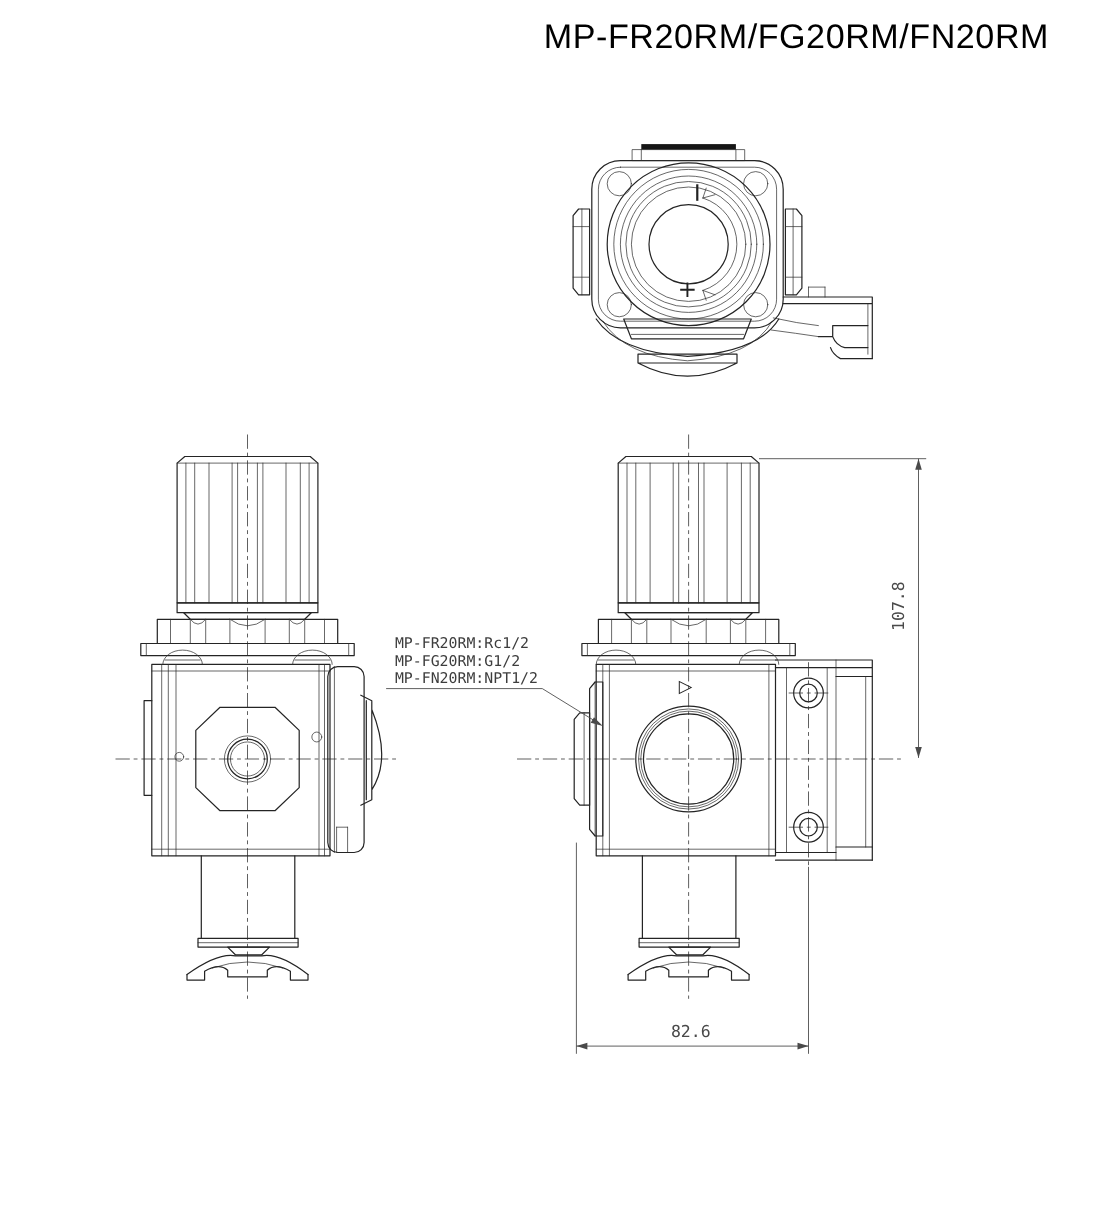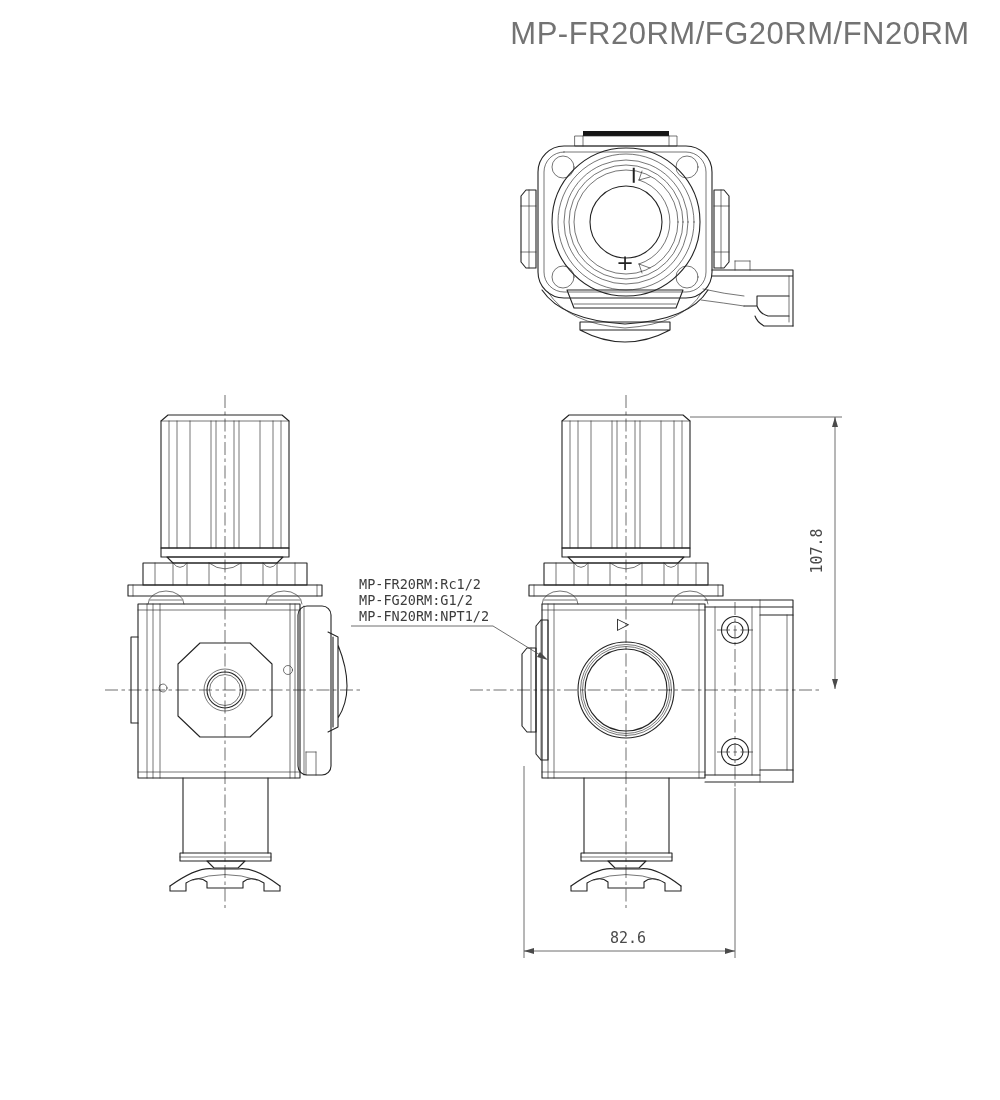--- a/index.html
+++ b/index.html
@@ -1,19 +1,19 @@
 <!DOCTYPE html>
 <html><head>
 <meta charset="utf-8">
 <style>
   html,body{margin:0;padding:0;background:#ffffff;}
   .stage{position:relative;width:1000px;height:1100px;background:#ffffff;overflow:hidden;
          font-family:"Liberation Sans",sans-serif;}
-  .title{position:absolute;left:500px;top:16px;width:480px;text-align:center;
-         font-size:31px;color:#737373;letter-spacing:.5px;white-space:nowrap;}
+  .title{position:absolute;left:484px;top:16px;width:480px;text-align:center;
+         font-size:31px;color:#000000;letter-spacing:.5px;white-space:nowrap;}
   svg{position:absolute;left:0;top:0;}
   
   .ln{fill:none;stroke:#242424;stroke-width:1.1;stroke-linejoin:round;stroke-linecap:round;}
   .tn{fill:none;stroke:#2c2c2c;stroke-width:.65;stroke-linejoin:round;stroke-linecap:round;}
   .cl{fill:none;stroke:#303030;stroke-width:.7;stroke-dasharray:13 3.5 3.5 3.5;}
   .dm{fill:none;stroke:#4a4a4a;stroke-width:.8;}
   .dmf{fill:#4a4a4a;stroke:none;}
   .blk{fill:#161616;stroke:none;}
   .cadtxt{font-family:"DejaVu Sans Mono",monospace;fill:#3d3d3d;}
   .dimtxt{font-family:"DejaVu Sans Mono",monospace;fill:#4a4a4a;font-size:15px;}

